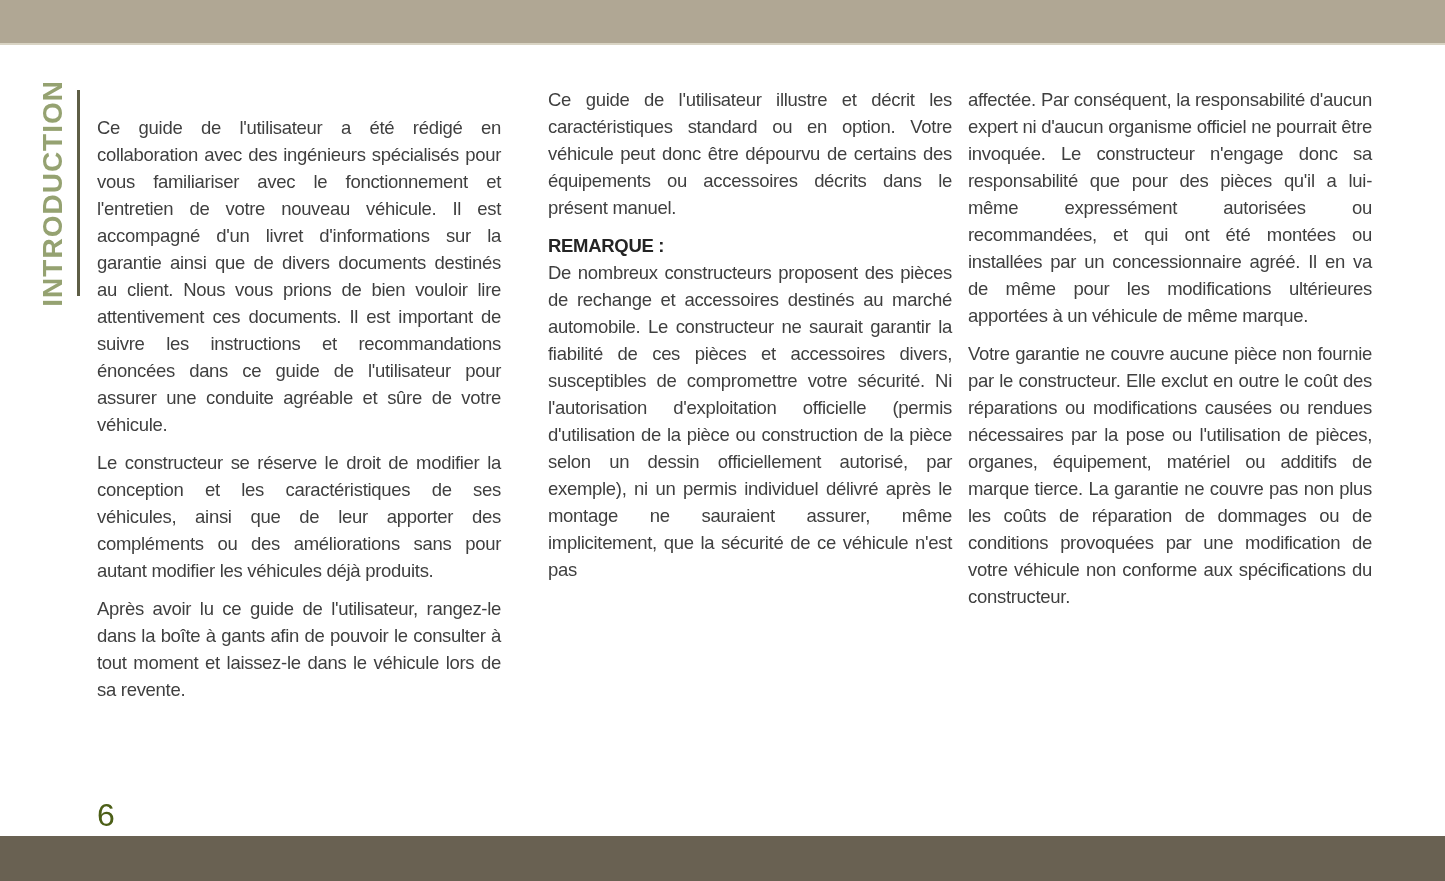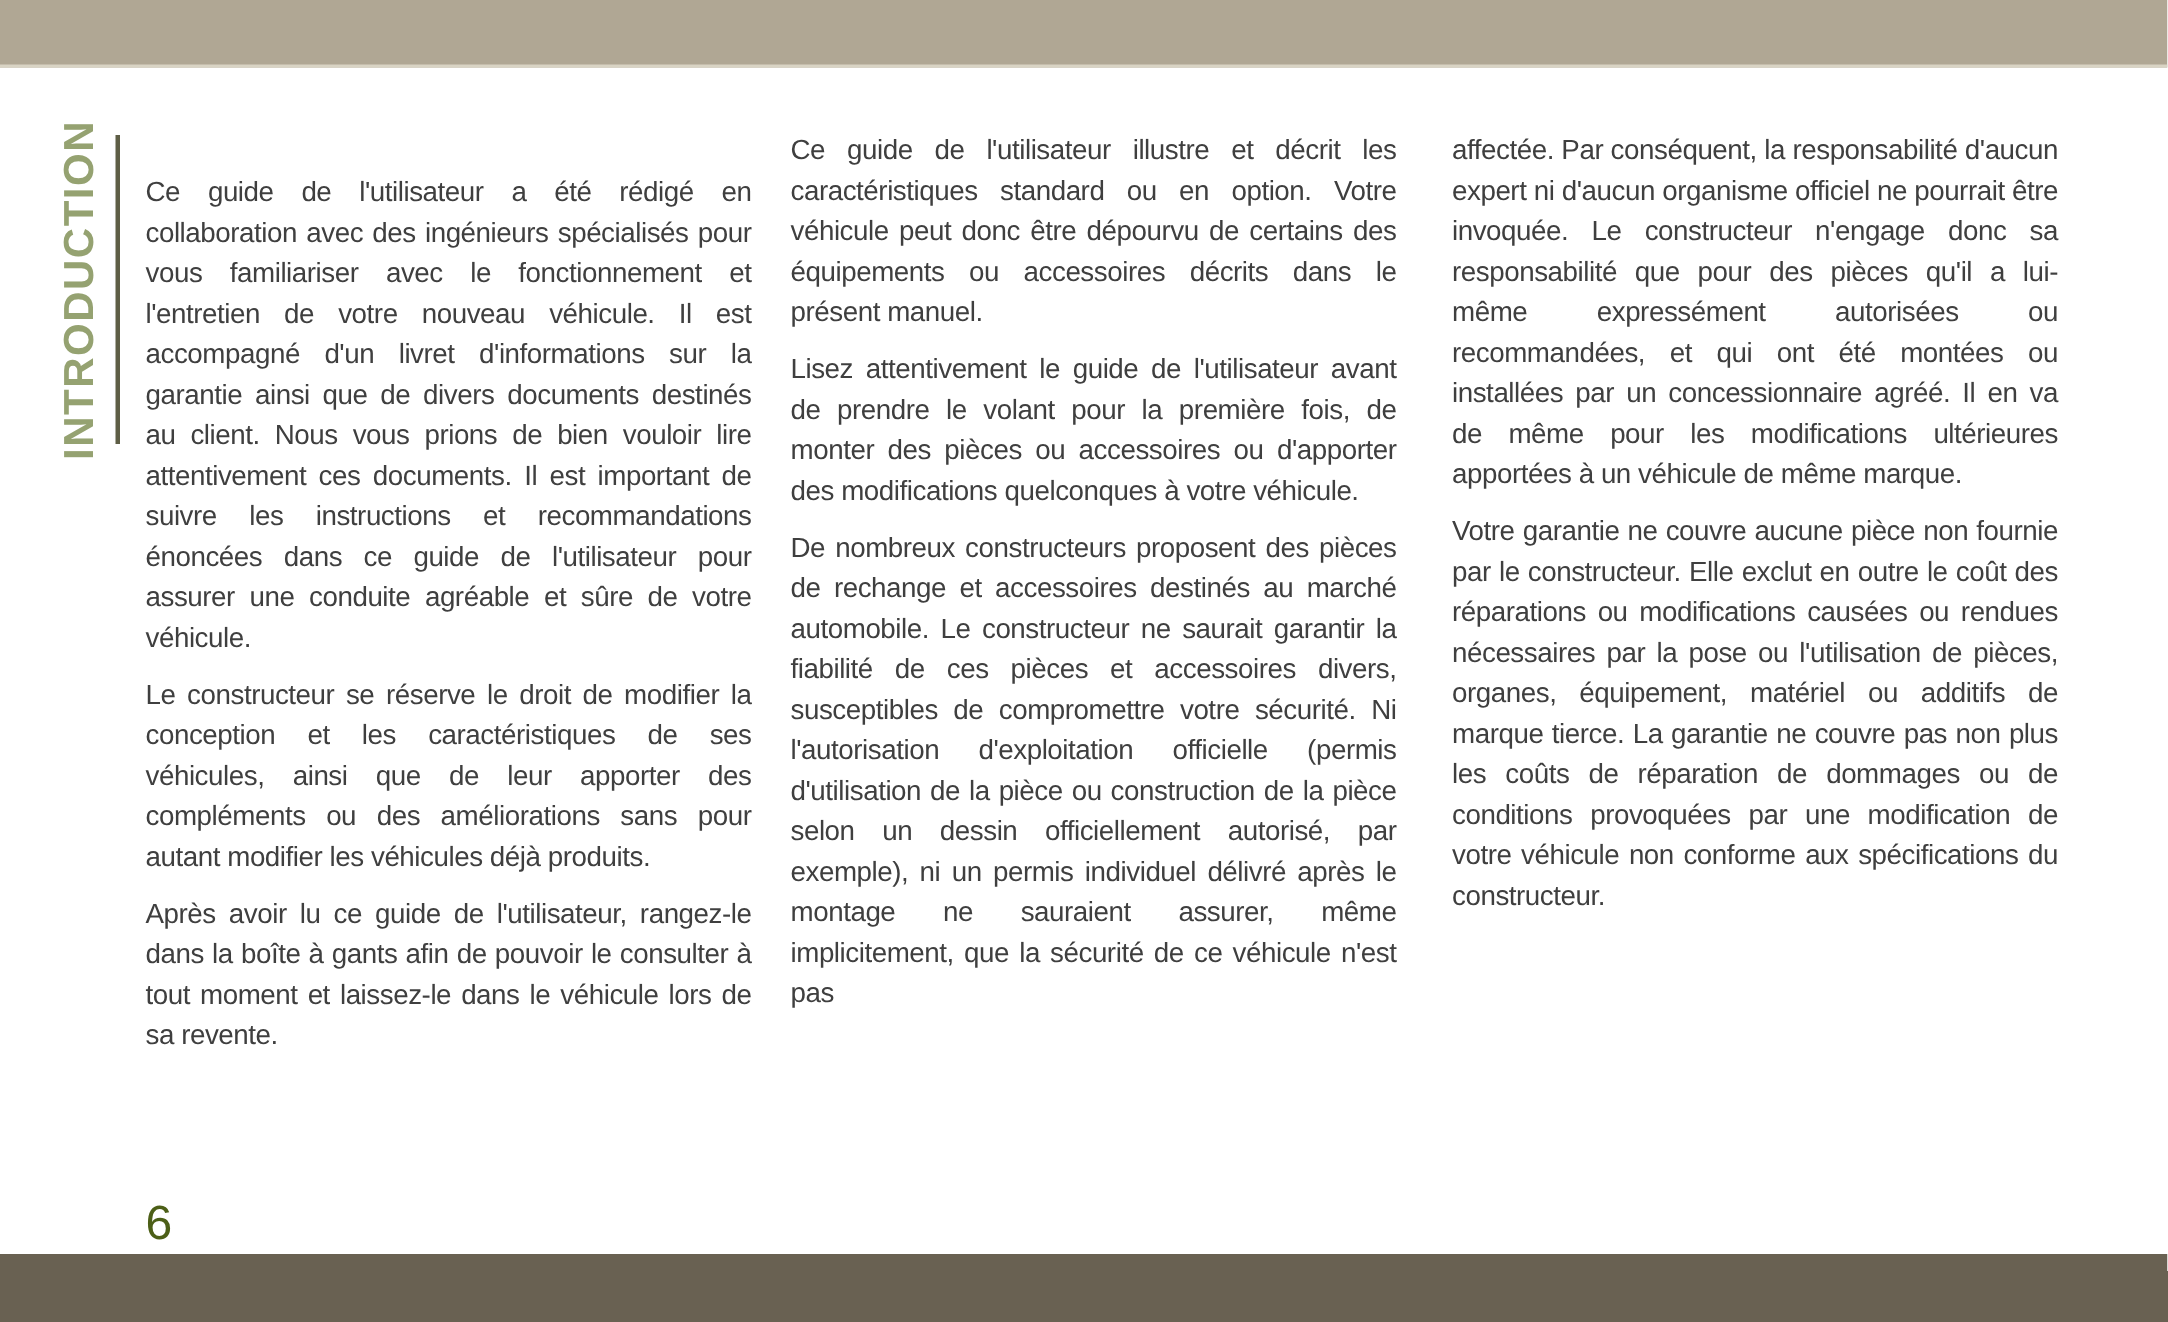--- a/index.html
+++ b/index.html
@@ -43,21 +43,21 @@
     position: absolute; left: 77px; top: 90px;
     width: 3px; height: 206px;
     background: #5e5e46;
   }
   .col {
     position: absolute; top: 86px;
     width: 404px;
     color: #3f3f3f;
   }
   .col-1 { left: 97px; margin-top: 28px; }
-  .col-2 { left: 527px; }
+  .col-2 { left: 548px; }
   .col-3 { left: 968px; }
   .col p {
     margin: 0 0 11px 0;
     font-size: 18.5px;
     line-height: 27px;
     letter-spacing: -0.3px;
     text-align: justify;
     hyphens: auto;
     -webkit-hyphens: auto;
   }
@@ -88,21 +88,21 @@
   <div class="chapter-rule"></div>
 
   <div class="col col-1">
     <p>Ce guide de l'utilisateur a été rédigé en collaboration avec des ingénieurs spécialisés pour vous familiariser avec le fonctionnement et l'entretien de votre nouveau véhicule. Il est accompagné d'un livret d'informations sur la garantie ainsi que de divers documents destinés au client. Nous vous prions de bien vouloir lire attentivement ces documents. Il est important de suivre les instructions et recommandations énoncées dans ce guide de l'utilisateur pour assurer une conduite agréable et sûre de votre véhicule.</p>
     <p>Le constructeur se réserve le droit de modifier la conception et les caractéristiques de ses véhicules, ainsi que de leur apporter des compléments ou des améliorations sans pour autant modifier les véhicules déjà produits.</p>
     <p>Après avoir lu ce guide de l'utilisateur, rangez-le dans la boîte à gants afin de pouvoir le consulter à tout moment et laissez-le dans le véhicule lors de sa revente.</p>
   </div>
 
   <div class="col col-2">
     <p>Ce guide de l'utilisateur illustre et décrit les caractéristiques standard ou en option. Votre véhicule peut donc être dépourvu de certains des équipements ou accessoires décrits dans le présent manuel.</p>
-    <p>Lisez attentivement le guide de l'utilisateur avant de prendre le volant pour la première fois, de monter des pièces ou accessoires ou d'apporter des modifications quelconques à votre véhicule.</p>
+    <p class="note-heading">REMARQUE :</p>
     <p>De nombreux constructeurs proposent des pièces de rechange et accessoires destinés au marché automobile. Le constructeur ne saurait garantir la fiabilité de ces pièces et accessoires divers, susceptibles de compromettre votre sécurité. Ni l'autorisation d'exploitation officielle (permis d'utilisation de la pièce ou construction de la pièce selon un dessin officiellement autorisé, par exemple), ni un permis individuel délivré après le montage ne sauraient assurer, même implicitement, que la sécurité de ce véhicule n'est pas</p>
   </div>
 
   <div class="col col-3">
     <p>affectée. Par conséquent, la responsabilité d'aucun expert ni d'aucun organisme officiel ne pourrait être invoquée. Le constructeur n'engage donc sa responsabilité que pour des pièces qu'il a lui-même expressément autorisées ou recommandées, et qui ont été montées ou installées par un concessionnaire agréé. Il en va de même pour les modifications ultérieures apportées à un véhicule de même marque.</p>
     <p>Votre garantie ne couvre aucune pièce non fournie par le constructeur. Elle exclut en outre le coût des réparations ou modifications causées ou rendues nécessaires par la pose ou l'utilisation de pièces, organes, équipement, matériel ou additifs de marque tierce. La garantie ne couvre pas non plus les coûts de réparation de dommages ou de conditions provoquées par une modification de votre véhicule non conforme aux spécifications du constructeur.</p>
   </div>
 
   <div class="page-number">6</div>
 

